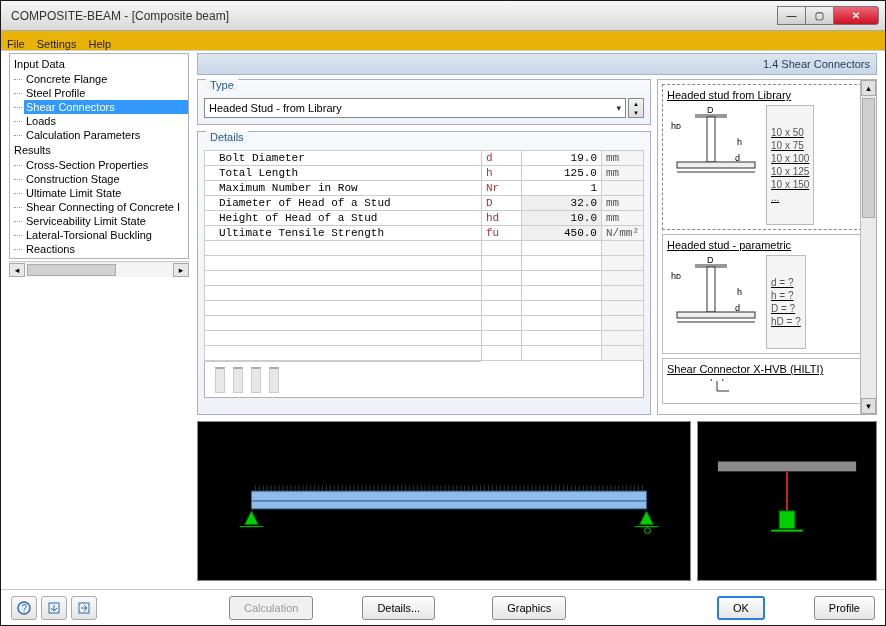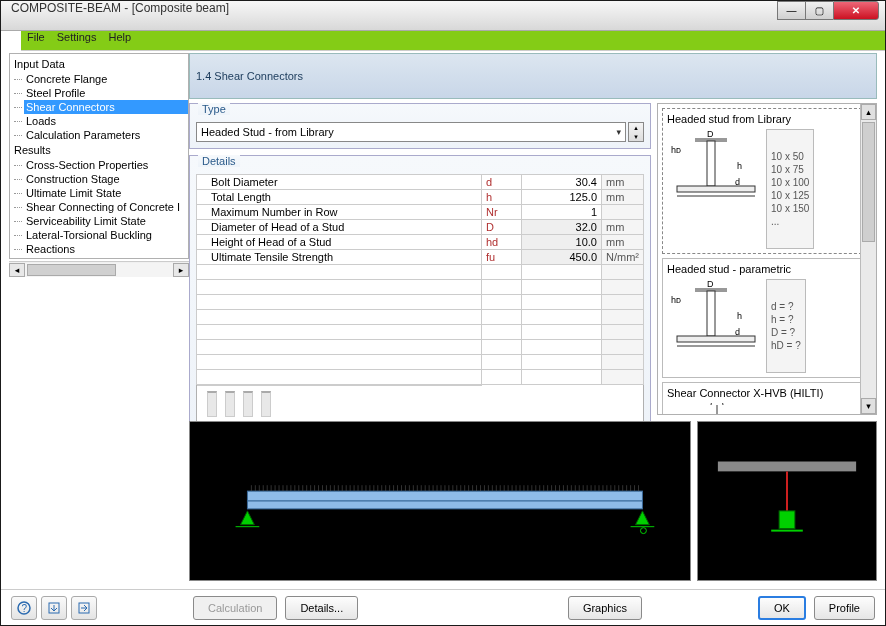--- a/index.html
+++ b/index.html
@@ -1,66 +1,66 @@
 <!DOCTYPE html>
 <html><head>
 <meta charset="utf-8">
 <style>
 * { box-sizing: border-box; margin: 0; padding: 0; }
 body { font-family: "Segoe UI", Tahoma, sans-serif; font-size: 11px; background: #fff; overflow: hidden; }
 .window { width: 886px; height: 626px; background: #fff; border: 1px solid #1a1a1a; position: relative; display: flex; flex-direction: column; }
-.titlebar { height: 30px; background: linear-gradient(to bottom, #f7f7f7 0%, #e8e8e8 50%, #d8d8d8 100%); display: flex; align-items: flex-start; padding: 0 6px; border-bottom: 1px solid #aaa; gap: 48px; }
+.titlebar { height: 30px; background: linear-gradient(to bottom, #f7f7f7 0%, #e8e8e8 50%, #d8d8d8 100%); display: flex; align-items: center; padding: 0 6px; border-bottom: 1px solid #aaa; gap: 48px; }
 .titlebar-title { font-size: 12px; color: #333; flex: 1; padding-left: 4px; }
 .win-controls { display: flex; gap: 0; }
 .win-btn { width: 28px; height: 19px; border: 1px solid #777; background: linear-gradient(to bottom, #f0f0f0, #d0d0d0); display:flex; align-items:center; justify-content:center; font-size:10px; }
 .win-btn.min, .win-btn.max { border-right:none; }
 .win-btn.close { width: 46px; background: linear-gradient(to bottom, #e67, #c12); color:#fff; font-weight:bold; border-radius: 0 3px 3px 0; }
-.menubar { height: 20px; display:flex; align-items:flex-start; padding: 0 6px; gap: 12px; background:#84cc16; border-bottom:1px solid #ccc;margin-left:20px; }
+.menubar { height: 20px; display:flex; align-items:flex-end; padding: 0 6px; gap: 12px; background:#eab308; border-bottom:1px solid #ccc; }
 .menubar span { color:#222; cursor:default; }
-.body { flex:1; display:flex; padding: 2px 8px 8px 8px; gap:0; min-height:0; }
+.body { flex:1; display:flex; padding: 2px 8px 8px 8px; gap:8px; min-height:0; }
 .tree-panel { width: 180px; border:1px solid #b0b0b0; background:#fff; padding:2px 0; overflow:auto; font-size:11px; }
 .tree-root { padding:2px 4px; color:#000; }
 .tree-children { padding-left: 14px; }
 .tree-item { padding:1px 2px; white-space:nowrap; cursor:default; position:relative; }
 .tree-item::before { content:""; position:absolute; left:-10px; top:50%; width:8px; border-top:1px dotted #999; }
 .tree-item.selected { background:#3399ff; color:#fff; }
 .tree-scroll { height:16px; margin-top:2px; border-top:1px solid #ccc; display:flex; align-items:center; background:#f0f0f0;}
 .tree-scroll .arrow { width:16px; height:14px; border:1px solid #aaa; background:#e8e8e8; display:flex;align-items:center;justify-content:center;font-size:9px;}
 .tree-scroll .track { flex:1; height:14px; background:#f4f4f4; position:relative;}
 .tree-scroll .thumb { position:absolute; left:2px; width:60%; height:12px; top:1px; background:#d0d0d0; border:1px solid #aaa;}
 .main { flex:1; display:flex; flex-direction:column; min-width:0; }
-.section-title { background: linear-gradient(to bottom,#dce6f0,#c8d6e8); border:1px solid #9bb; padding:16px 6px; color:#1a3a5a; font-weight:normal; }
+.section-title { background: linear-gradient(to bottom,#dce6f0,#c8d6e8); border:1px solid #9bb; padding:4px 6px; color:#1a3a5a; font-weight:normal;text-align:right; }
 .content-row { display:flex; gap:6px; flex:1; min-height:0; margin-top:4px;}
 .left-col { flex:1; display:flex; flex-direction:column; gap:6px; min-width:0;}
 .right-col { width: 220px; border:1px solid #b0b0b0; background:#fff; position:relative; overflow:hidden;}
 .groupbox { border:1px solid #aac; position:relative; padding:10px 6px 6px 6px; background: linear-gradient(to bottom,#f6f9fc,#eef3f9);}
 .groupbox .legend { position:absolute; top:-1px; left:8px; background:inherit; padding:0 4px; color:#2a5a8a; font-size:11px;}
 .type-select-row { display:flex; align-items:center; gap:2px; margin-top:8px;}
 .type-select { flex:1; height:20px; border:1px solid #888; background:#fff; padding:0 4px; font-size:11px; display:flex; align-items:center; justify-content:space-between;}
 .type-select::after{content:"▾"; font-size:9px; color:#333;}
 .spin-btn { width:16px; height:20px; border:1px solid #888; background:linear-gradient(#f4f4f4,#ddd); display:flex; flex-direction:column;}
 .spin-btn div{flex:1; text-align:center; font-size:7px; line-height:9px;}
 .details-box { flex:1; display:flex; flex-direction:column;}
 .details-table { border:1px solid #b0b0b0; width:100%; border-collapse:collapse; font-size:11px; background:#fff;}
-.details-table td { border:1px solid #ccc; padding:1px 4px; height:15px; }
+.details-table td { border:1px solid #ccc; padding:1px 4px; height:15px;font-family:Liberation Mono, monospace; }
 .details-table td.sym { width:40px; color:#b03030; background:#fff;}
 .details-table td.val { width:80px; text-align:right; background:#fff;}
 .details-table td.val.ro { background:#efefef; }
 .details-table td.unit { width:35px; background:#f5f5f5; color:#555;}
 .details-table td.label { padding-left:14px; background:#fff;}
 .details-table tr.empty td { height:15px; }
 .details-table tr.footer td { background:#e8e8e8; height:26px; border-top:2px solid #aaa;}
 .preview-row { display:flex; gap:6px; height:160px; margin-top:6px;}
 .preview-box { border:1px solid #888; background:#000; position:relative; overflow:hidden;}
 .preview-box.big { flex:1;}
 .preview-box.small { width:180px;}
 .footer { height:36px; display:flex; align-items:center; padding:4px 10px; gap:8px; border-top:1px solid #ccc;}
 .footer-left { display:flex; gap:4px;}
 .icon-btn { width:26px; height:24px; border:1px solid #aaa; border-radius:3px; background:linear-gradient(#fafafa,#e4e4e4); display:flex; align-items:center; justify-content:center;}
-.btn { height:24px; padding:0 14px; border:1px solid #8a8a8a; border-radius:3px; background:linear-gradient(#fdfdfd,#e6e6e6); font-size:11px; cursor:pointer;}
+.btn { height:24px; padding:0 14px; border:1px solid #8a8a8a; border-radius:3px; background:linear-gradient(#fdfdfd,#e6e6e6); font-size:11px; cursor:pointer;margin-left:41px;}
 .btn.disabled { color:#999; background:#f0f0f0;}
 .btn.primary { border:2px solid #2a7de1; }
 .spacer{flex:1;}
 .lib-item { border:1px dashed #888; margin:4px; padding:4px; font-size:10px; background:#fff;}
 .lib-item.plain{ border:1px solid #bbb;}
 .lib-item .title{ font-size:11px; margin-bottom:4px;}
 .lib-body { display:flex; gap:4px; align-items:flex-start;}
 .lib-sizes { border:1px solid #bbb; padding:20px 4px; background:#f4f4f4; font-size:10px; line-height:1.3; color:#555;}
 .right-scroll { position:absolute; right:0; top:0; bottom:0; width:16px; background:#eaeaea; border-left:1px solid #bbb; display:flex; flex-direction:column;}
 .right-scroll .arrow{height:16px;border:1px solid #aaa;background:#e0e0e0;text-align:center;font-size:9px;line-height:14px;}
@@ -133,21 +133,21 @@
                 </div>
             </div>
           </div>
           <div class="groupbox details-box">
             <div class="legend">Details</div>
             <table class="details-table" style="margin-top:8px;">
               <tbody id="details-body">
                   <tr>
                     <td class="label">Bolt Diameter</td>
                     <td class="sym">d</td>
-                    <td class="val">30.4</td>
+                    <td class="val">19.0</td>
                     <td class="unit">mm</td>
                   </tr>
                   <tr>
                     <td class="label">Total Length</td>
                     <td class="sym">h</td>
                     <td class="val">125.0</td>
                     <td class="unit">mm</td>
                   </tr>
                   <tr>
                     <td class="label">Maximum Number in Row</td>
@@ -226,21 +226,21 @@
                     <td></td>
                     <td></td>
                     <td></td>
                   </tr>
                 </tbody>
             </table>
           </div>
         </div>
 
         <div class="right-col">
-          <div style="overflow:hidden; margin-right:10px;">
+          <div style="overflow:hidden; margin-right:10px;text-decoration:underline;">
             <div class="lib-item">
               <div class="title">Headed stud from Library</div>
               <div class="lib-body">
                 <svg width="95" height="75">
                   <line x1="28" y1="10" x2="60" y2="10" stroke="#333"></line>
                   <line x1="28" y1="12" x2="60" y2="12" stroke="#333"></line>
                   <rect x="40" y="12" width="8" height="45" fill="#fff" stroke="#333"></rect>
                   <rect x="10" y="57" width="78" height="6" fill="#eee" stroke="#333"></rect>
                   <line x1="10" y1="67" x2="88" y2="67" stroke="#333"></line>
                   <text x="40" y="8" font-size="9">D</text>

